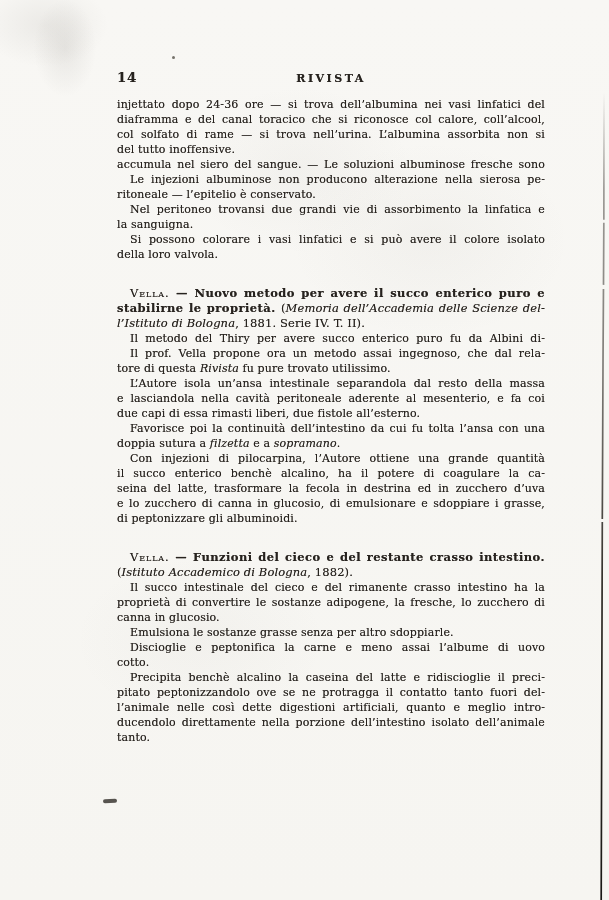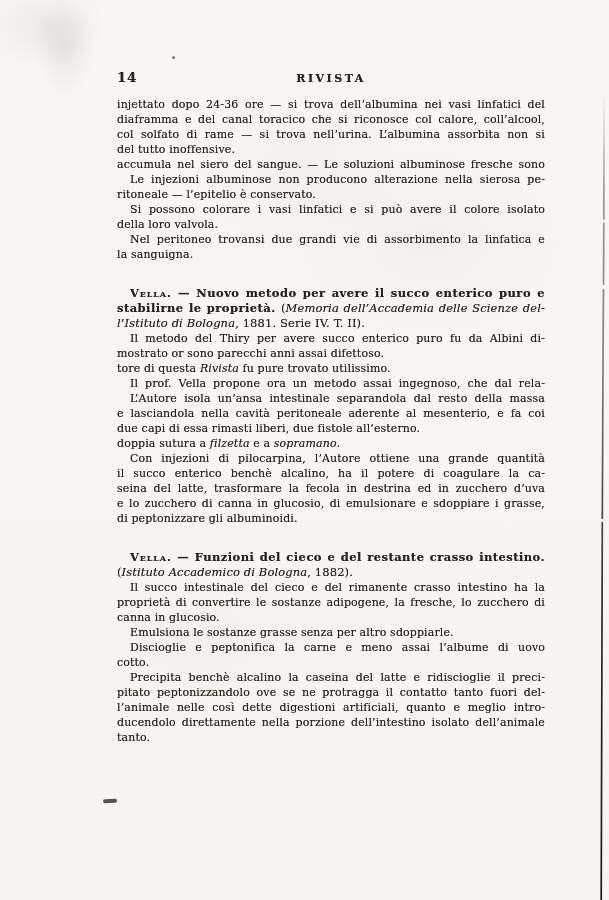--- a/index.html
+++ b/index.html
@@ -44,21 +44,21 @@
     text-align-last:justify;
     white-space:normal;
     overflow:visible;
   }
   .line.last{ text-align-last:left; -moz-text-align-last:left;}
   .line.indent{ text-indent:13px; }
   .heading .line{ font-size:11.5px; }
   .seg-n{ font-style:normal; font-weight:normal; }
   .seg-i{ font-style:italic; font-weight:normal; }
   .seg-b{ font-style:normal; font-weight:bold; letter-spacing:0.45px; }
-  .seg-sc{ font-style:normal; font-weight:bold; font-variant:small-caps; letter-spacing:0.9px; }
+  .seg-sc{ font-style:normal; font-weight:normal; font-variant:small-caps; letter-spacing:0.9px; }
   .page-edge-svg{ position:absolute; left:0; top:0; pointer-events:none; }
   .speck-a{
     position:absolute;left:172px;top:56px;width:3px;height:3px;
     background:#4a453e;border-radius:50%;opacity:0.75;
   }
   .speck-b{
     position:absolute;left:103px;top:799px;width:14px;height:3.5px;
     background:#3b3733;border-radius:2px;opacity:0.85;
     transform:rotate(-2deg);
   }
@@ -85,46 +85,46 @@
         <div class="line"><span class="seg-n">diaframma e del canal toracico che si riconosce col calore, coll’alcool,</span></div>
         <div class="line"><span class="seg-n">col solfato di rame — si trova nell’urina. L’albumina assorbita non si</span></div>
         <div class="line last"><span class="seg-n">del tutto inoffensive.</span></div>
         <div class="line"><span class="seg-n">accumula nel siero del sangue. — Le soluzioni albuminose fresche sono</span></div>
       </div>
       <div class="block">
         <div class="line indent"><span class="seg-n">Le injezioni albuminose non producono alterazione nella sierosa pe-</span></div>
         <div class="line last"><span class="seg-n">ritoneale — l’epitelio è conservato.</span></div>
       </div>
       <div class="block">
+        <div class="line indent"><span class="seg-n">Nel peritoneo trovansi due grandi vie di assorbimento la linfatica e</span></div>
+        <div class="line last"><span class="seg-n">la sanguigna.</span></div>
+      </div>
+      <div class="block">
         <div class="line indent"><span class="seg-n">Si possono colorare i vasi linfatici e si può avere il colore isolato</span></div>
         <div class="line last"><span class="seg-n">della loro valvola.</span></div>
-      </div>
-      <div class="block">
-        <div class="line indent"><span class="seg-n">Nel peritoneo trovansi due grandi vie di assorbimento la linfatica e</span></div>
-        <div class="line last"><span class="seg-n">la sanguigna.</span></div>
       </div>
       <div class="block heading gap">
         <div class="line indent"><span class="seg-sc">Vella.</span><span class="seg-b"> — Nuovo metodo per avere il succo enterico puro e</span></div>
         <div class="line"><span class="seg-b">stabilirne le proprietà. </span><span class="seg-n">(</span><span class="seg-i">Memoria dell’Accademia delle Scienze del-</span></div>
         <div class="line last"><span class="seg-i">l’Istituto di Bologna</span><span class="seg-n">, 1881. Serie IV. T. II).</span></div>
       </div>
       <div class="block">
         <div class="line indent"><span class="seg-n">Il metodo del Thiry per avere succo enterico puro fu da Albini di-</span></div>
-        <div class="line last"><span class="seg-n">mostrato or sono parecchi anni assai difettoso.</span></div>
       </div>
       <div class="block">
+        <div class="line indent"><span class="seg-n">Il prof. Vella propone ora un metodo assai ingegnoso, che dal rela-</span></div>
         <div class="line last"><span class="seg-n">tore di questa </span><span class="seg-i">Rivista</span><span class="seg-n"> fu pure trovato utilissimo.</span></div>
-        <div class="line indent"><span class="seg-n">Il prof. Vella propone ora un metodo assai ingegnoso, che dal rela-</span></div>
       </div>
       <div class="block">
         <div class="line indent"><span class="seg-n">L’Autore isola un’ansa intestinale separandola dal resto della massa</span></div>
         <div class="line"><span class="seg-n">e lasciandola nella cavità peritoneale aderente al mesenterio, e fa coi</span></div>
         <div class="line last"><span class="seg-n">due capi di essa rimasti liberi, due fistole all’esterno.</span></div>
       </div>
       <div class="block">
+        <div class="line indent"><span class="seg-n">Favorisce poi la continuità dell’intestino da cui fu tolta l’ansa con una</span></div>
         <div class="line last"><span class="seg-n">doppia sutura a </span><span class="seg-i">filzetta</span><span class="seg-n"> e a </span><span class="seg-i">sopramano</span><span class="seg-n">.</span></div>
       </div>
       <div class="block">
         <div class="line indent"><span class="seg-n">Con injezioni di pilocarpina, l’Autore ottiene una grande quantità</span></div>
         <div class="line"><span class="seg-n">il succo enterico benchè alcalino, ha il potere di coagulare la ca-</span></div>
         <div class="line"><span class="seg-n">seina del latte, trasformare la fecola in destrina ed in zucchero d’uva</span></div>
         <div class="line"><span class="seg-n">e lo zucchero di canna in glucosio, di emulsionare e sdoppiare i grasse,</span></div>
         <div class="line last"><span class="seg-n">di peptonizzare gli albuminoidi.</span></div>
       </div>
       <div class="block heading gap">

